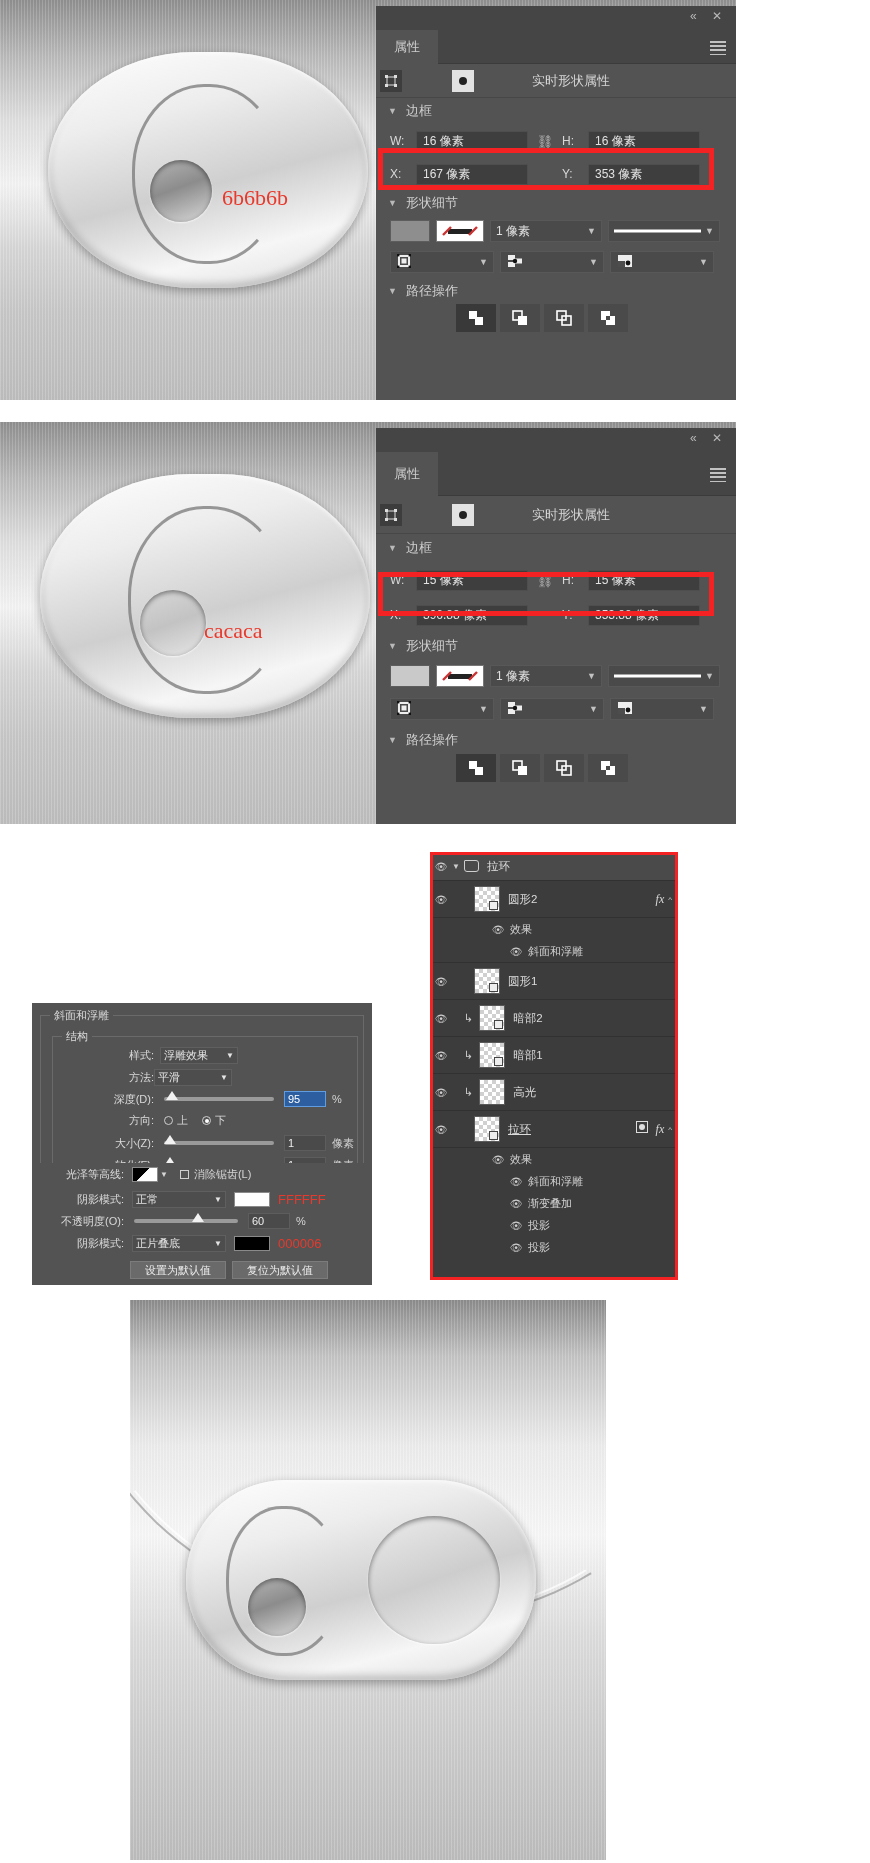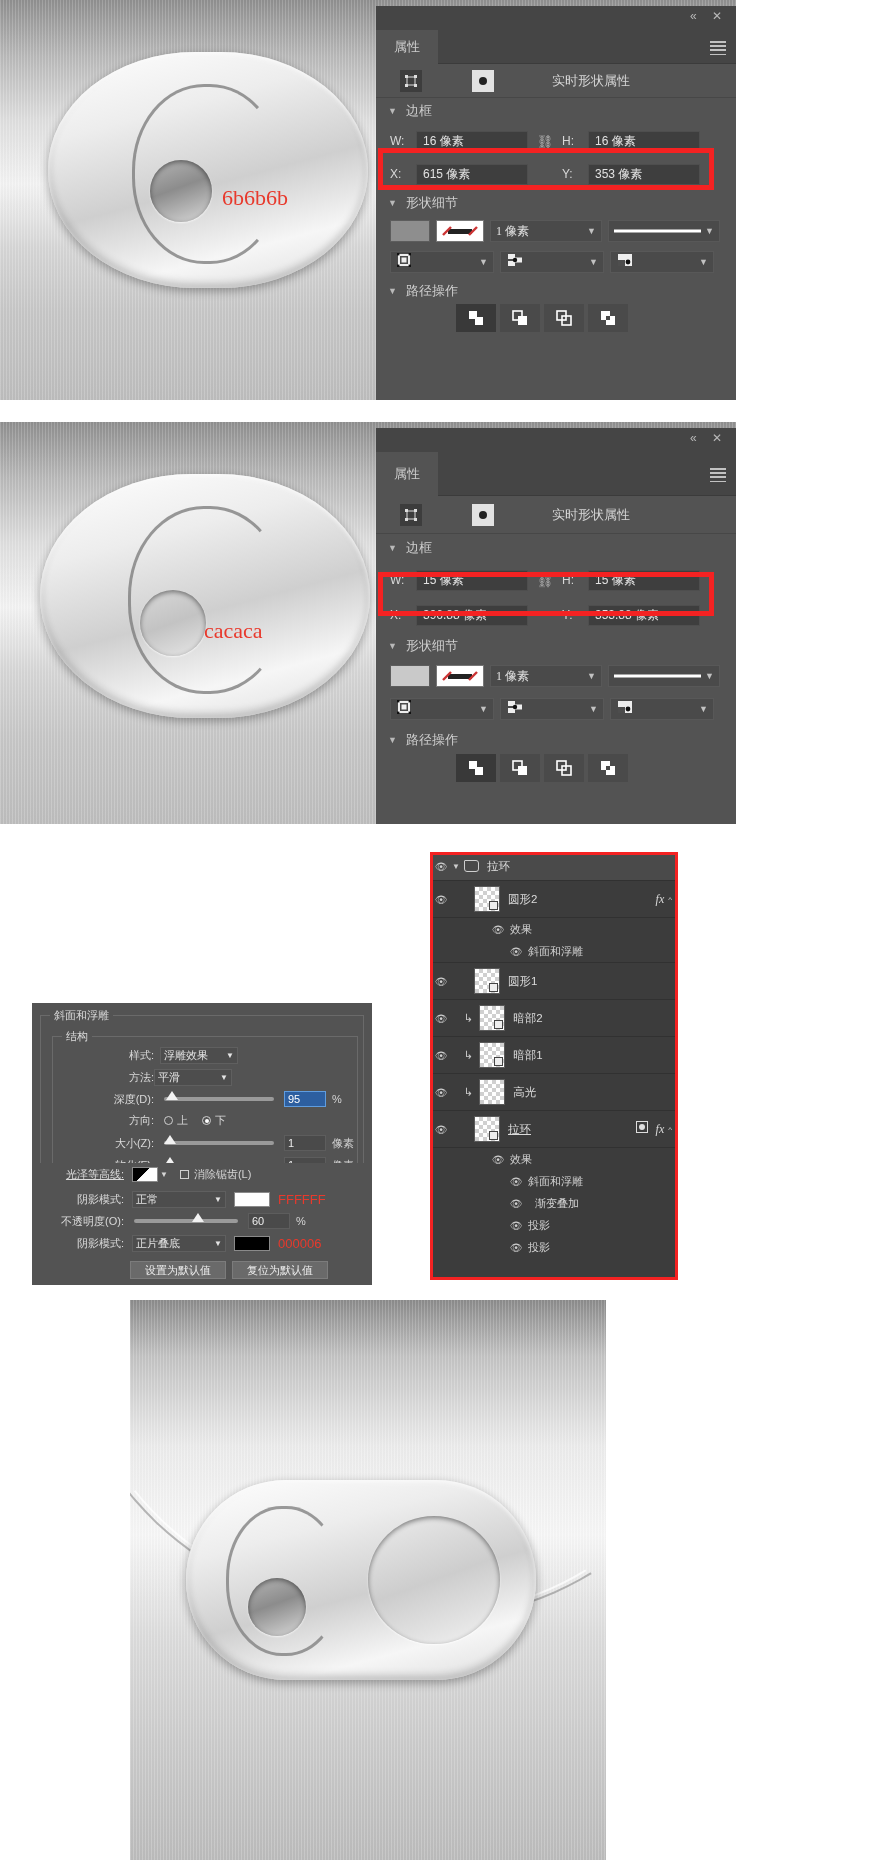--- a/index.html
+++ b/index.html
@@ -14,35 +14,35 @@
 
   
   .ps-panel { position:absolute; background:#535353; color:#d4d4d4; font-size:12px; }
   .panel-topbar { height:24px; background:#454545; position:relative; }
   .panel-topbar .tb-icons { position:absolute; right:8px; top:3px; color:#b8b8b8; font-size:12px; letter-spacing:6px;}
   .tabrow { height:34px; background:#454545; position:relative; border-bottom:1px solid #3b3b3b;}
   .tab-active { position:absolute; left:0; top:0; height:34px; width:62px; background:#535353; display:flex; align-items:center; justify-content:center; font-size:13px; color:#cfcfcf;}
   .hamburger { position:absolute; right:10px; top:11px; width:16px; height:11px; }
   .hamburger i { display:block; height:1.6px; background:#c2c2c2; margin-bottom:2.6px; }
 
-  .shaperow { display:flex; align-items:center; height:34px; padding-left:24px; border-bottom:1px solid #474747;gap:44px;}
+  .shaperow { display:flex; align-items:center; height:34px; padding-left:4px; border-bottom:1px solid #474747;gap:44px;}
   .icon-box { width:22px; height:22px; background:#3d3d3d; display:flex; align-items:center; justify-content:center; margin-right:6px;}
   .icon-box.white { background:#e2e2e2; }
   .shaperow .lbl { font-size:13px; color:#d6d6d6; margin-left:8px; }
 
   .section-head { display:flex; align-items:center; height:26px; padding-left:12px; font-size:13px; color:#cfcfcf;}
   .chev { display:inline-block; width:10px; margin-right:8px; color:#b9b9b9; font-size:9px; }
 
   .field-row { display:flex; align-items:center; height:30px; padding-left:14px; }
   .f-label { width:26px; font-size:12px; color:#d8d8d8; }
   .f-input { background:#3e3e3e; border:1px solid #4e4e4e; height:21px; line-height:19px; padding:0 6px; color:#e2e2e2; font-size:12px; }
   .link-ico { width:34px; text-align:center; color:#bdbdbd; font-size:13px; }
 
   .combo { background:#4a4a4a; border:1px solid #585858; height:22px; display:flex; align-items:center; justify-content:space-between; padding:0 5px; color:#e0e0e0; font-size:12px;}
-  .combo .cv { overflow:hidden; white-space:nowrap;font-family:Liberation Serif, serif; }
+  .combo .cv { overflow:hidden; white-space:nowrap; }
   .combo .cd { color:#c2c2c2; font-size:9px; margin-left:4px;}
   .swatch { background:#8e8e8e; border:1px solid #5d5d5d; }
   .whitebox { background:#fff; border:1px solid #777; position:relative; }
 
   .opbtns { display:flex; gap:4px; padding-left:80px; }
   .opbtn { width:40px; height:28px; background:#4a4a4a; display:flex; align-items:center; justify-content:center; }
   .opbtn.sel { background:#393939; }
 
   .redbox { position:absolute; border:5px solid #f42222; pointer-events:none; }
   .redtext { position:absolute; color:#e8392c; font-size:22px; font-family:"Liberation Serif", serif;}
@@ -150,21 +150,21 @@
   <div class="field-row" style="height:34px;">
     <span class="f-label">W:</span>
     <span class="f-input" style="width:112px;">16 像素</span>
     <span class="link-ico">⛓</span>
     <span class="f-label">H:</span>
     <span class="f-input" style="width:112px;">16 像素</span>
   </div>
 
   <div class="field-row" style="height:32px;">
     <span class="f-label">X:</span>
-    <span class="f-input" style="width:112px;">615 像素</span>
+    <span class="f-input" style="width:112px;">167 像素</span>
     <span class="link-ico"></span>
     <span class="f-label">Y:</span>
     <span class="f-input" style="width:112px;">353 像素</span>
   </div>
 
   <div class="section-head">
     <span class="chev">▼</span>
     <span>形状细节</span>
   </div>
 
@@ -501,21 +501,21 @@
   </div>
   <div class="drow" style="left:30px;top:232px;width:300px;">
     <span class="dlabel" style="width:92px;">高度:</span>
     <span class="dnum" style="width:44px;margin-left:52px;">50</span>
     <span style="margin-left:6px;">度</span>
   </div>
 </div>
 
 <div class="dlg" style="left:32px;top:1163px;width:340px;height:122px;">
   <div class="drow" style="left:0px;top:4px;width:330px;">
-    <span class="dlabel" style="width:92px;text-decoration:underline;">光泽等高线:</span>
+    <span class="dlabel" style="width:92px;">光泽等高线:</span>
     <span class="gloss" style="margin-left:8px;"></span>
     <span style="font-size:8px;margin-left:2px;">▼</span>
     <span class="cbox" style="margin-left:12px;"></span>
     <span style="margin-left:5px;">消除锯齿(L)</span>
   </div>
 
   <div class="drow" style="left:0px;top:28px;width:340px;">
     <span class="dlabel" style="width:92px;">阴影模式:</span>
     <span class="dcombo" style="width:94px;margin-left:8px;">
       <span>正常</span>
@@ -649,21 +649,21 @@
   <div class="subrow" style="height:22px;padding-left:60px;">
     <span class="eye" style="width:16px;">👁</span>
     <span style="margin-left:4px;">效果</span>
   </div>
   <div class="subrow" style="height:22px;padding-left:78px;">
     <span class="eye" style="width:16px;">👁</span>
     <span style="margin-left:4px;">斜面和浮雕</span>
   </div>
   <div class="subrow" style="height:22px;padding-left:78px;">
     <span class="eye" style="width:16px;">👁</span>
-    <span style="margin-left:11px;">渐变叠加</span>
+    <span style="margin-left:4px;">渐变叠加</span>
   </div>
   <div class="subrow" style="height:22px;padding-left:78px;">
     <span class="eye" style="width:16px;">👁</span>
     <span style="margin-left:4px;">投影</span>
   </div>
   <div class="subrow" style="height:22px;padding-left:78px;">
     <span class="eye" style="width:16px;">👁</span>
     <span style="margin-left:4px;">投影</span>
   </div>
 </div>

